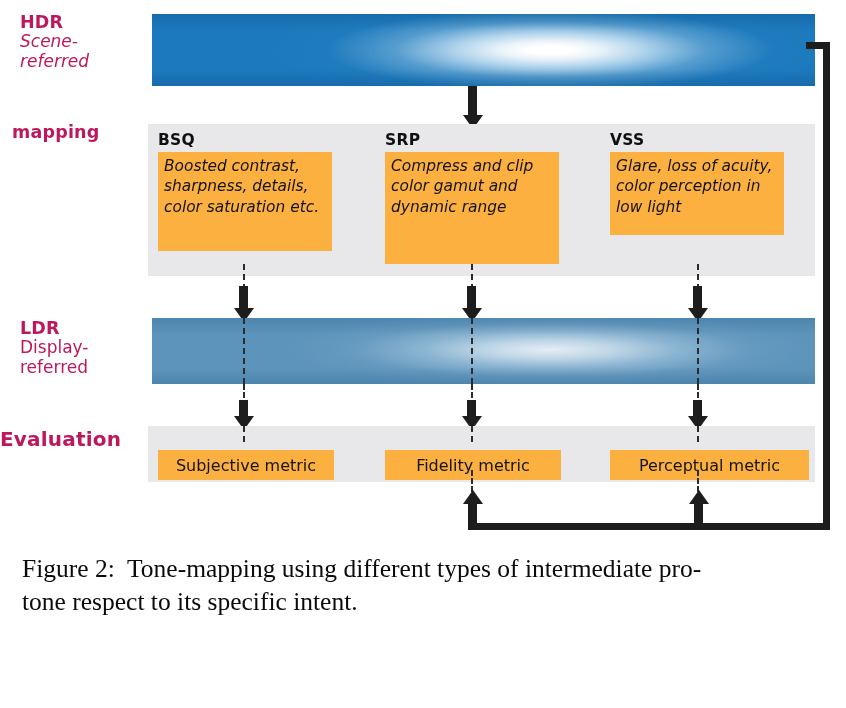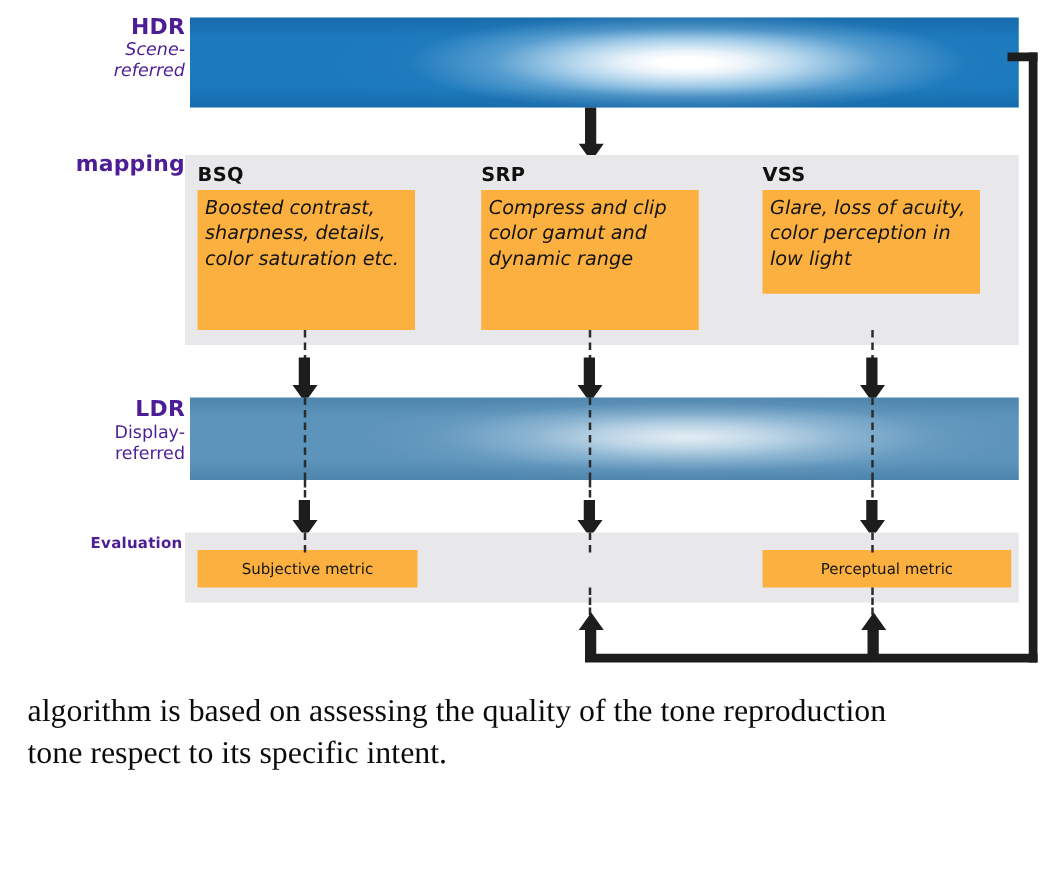--- a/index.html
+++ b/index.html
@@ -62,32 +62,31 @@
   .bar-ldr .edge {
     position:absolute; inset:0;
     background: linear-gradient(to bottom,
       rgba(40,95,140,0.28) 0%, rgba(40,95,140,0) 25%,
       rgba(40,95,140,0) 75%, rgba(40,95,140,0.28) 100%);
   }
 
   
   .rowlabel {
     position: absolute;
-    text-align: right;
-    color: #4c1d95;
+    color: #be185d;
     line-height: 1.16;
   }
   .rowlabel .main {
     display:block; font-weight:bold; font-size:17.5px; letter-spacing:.2px;
   }
   .rowlabel .sub {
-    display:block; font-size:14px;
+    display:block; font-size:17px;
   }
   .rowlabel .sub.italic { font-style: italic; }
-  .rowlabel.big .main { font-size:12px; }
+  .rowlabel.big .main { font-size:20px; }
 
   
   .coltitle {
     position:absolute;
     font-weight:bold; font-size:15.5px; color:#101010;
     letter-spacing:.3px;
   }
 
   
   .obox {
@@ -95,23 +94,24 @@
     background:#fbb040;
     color:#141414;
   }
   .obox.desc {
     font-style: italic;
     font-size:15.4px;
     line-height:1.33;
     padding:4px 6px 4px 6px;
   }
   .obox.metric {
-    font-size:12px;
+    font-size:16px;
     display:flex; align-items:center; justify-content:center;
     text-align:center;
+    margin-top:10px;
   }
 
   
   .dotline {
     position:absolute;
     width:0; border-left:2.5px dashed #2b2b2b;
   }
 
   
   .arrow-shaft {
@@ -177,21 +177,21 @@
     <div class="arrow-shaft" style="left:468px; top:86px; width:9px; height:32px;"></div>
     <div class="arrow-head-down" style="left:462.5px; top:115px;"></div>
 
     <div class="rowlabel" style="left:12px; top:122px; width:136px;">
       <span class="main">mapping</span>
     </div>
 
     <div class="band" style="left:148px; top:124px; width:667px; height:152px;"></div>
 
     <div class="coltitle" style="left:158px; top:131px;">BSQ</div>
-    <div class="obox desc" style="left:158px; top:152px; width:174px; height:112px;">Boosted contrast, sharpness, details, color saturation etc.</div>
+    <div class="obox desc" style="left:158px; top:152px; width:174px; height:99px;">Boosted contrast, sharpness, details, color saturation etc.</div>
     <div class="dotline" style="left:243px; top:264px; height:26px;"></div>
 
     <div class="coltitle" style="left:385px; top:131px;">SRP</div>
     <div class="obox desc" style="left:385px; top:152px; width:174px; height:112px;">Compress and clip color gamut and dynamic range</div>
     <div class="dotline" style="left:471px; top:264px; height:26px;"></div>
 
     <div class="coltitle" style="left:610px; top:131px;">VSS</div>
     <div class="obox desc" style="left:610px; top:152px; width:174px; height:83px;">Glare, loss of acuity, color perception in low light</div>
     <div class="dotline" style="left:697px; top:264px; height:26px;"></div>
 
@@ -232,20 +232,21 @@
     <div class="arrow-shaft" style="left:693px; top:400px; width:9px; height:20px;"></div>
     <div class="arrow-head-down" style="left:687.5px; top:416px;"></div>
 
     <div class="rowlabel big" style="left:0px; top:428px; width:146px;">
       <span class="main">Evaluation</span>
     </div>
 
     <div class="band" style="left:148px; top:426px; width:667px; height:56px;"></div>
 
     <div class="obox metric" style="left:158px; top:440px; width:176px; height:30px;">Subjective metric</div>
+    <div class="obox metric" style="left:385px; top:440px; width:176px; height:30px;">Fidelity metric</div>
     <div class="obox metric" style="left:610px; top:440px; width:199px; height:30px;">Perceptual metric</div>
 
     <div class="dotline" style="left:243px; top:426px; height:16px;"></div>
     <div class="dotline" style="left:471px; top:426px; height:16px;"></div>
     <div class="dotline" style="left:697px; top:426px; height:16px;"></div>
 
     <div class="dotline" style="left:471px; top:470px; height:22px;"></div>
     <div class="dotline" style="left:697px; top:470px; height:22px;"></div>
 
     <div class="loop" style="left:806px; top:42px; width:24px; height:7px;"></div>
@@ -256,18 +257,18 @@
 
     <div class="arrow-shaft" style="left:468px; top:500px; width:9px; height:26px;"></div>
     <div class="arrow-head-up" style="left:462.5px; top:490px;"></div>
 
     <div class="arrow-shaft" style="left:694px; top:500px; width:9px; height:26px;"></div>
     <div class="arrow-head-up" style="left:688.5px; top:490px;"></div>
 
   </div>
 
   <div id="caption">
-    <span class="line">algorithm is based on assessing the quality of the tone reproduction</span>
+    <span class="line">Figure 2:  Tone-mapping using different types of intermediate pro-</span>
     <span class="line">tone respect to its specific intent.</span>
   </div>
 
 
 </div>
 
 </body></html>

